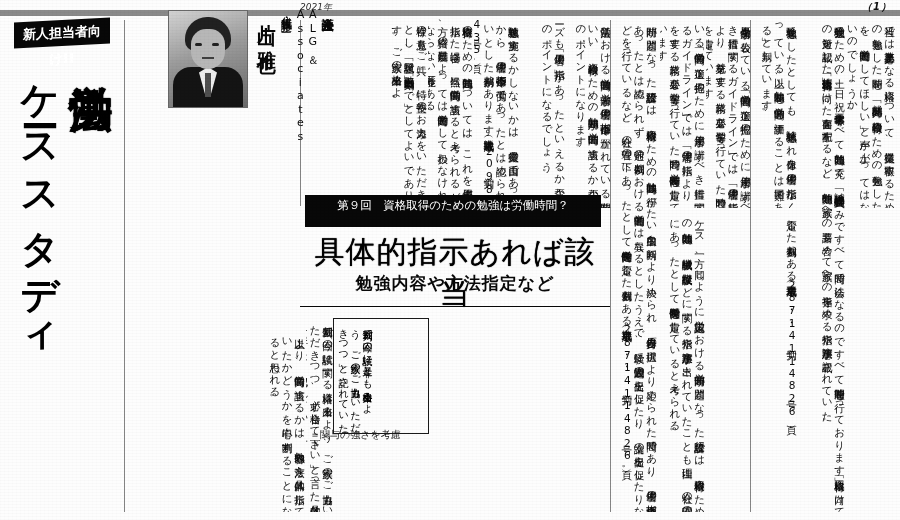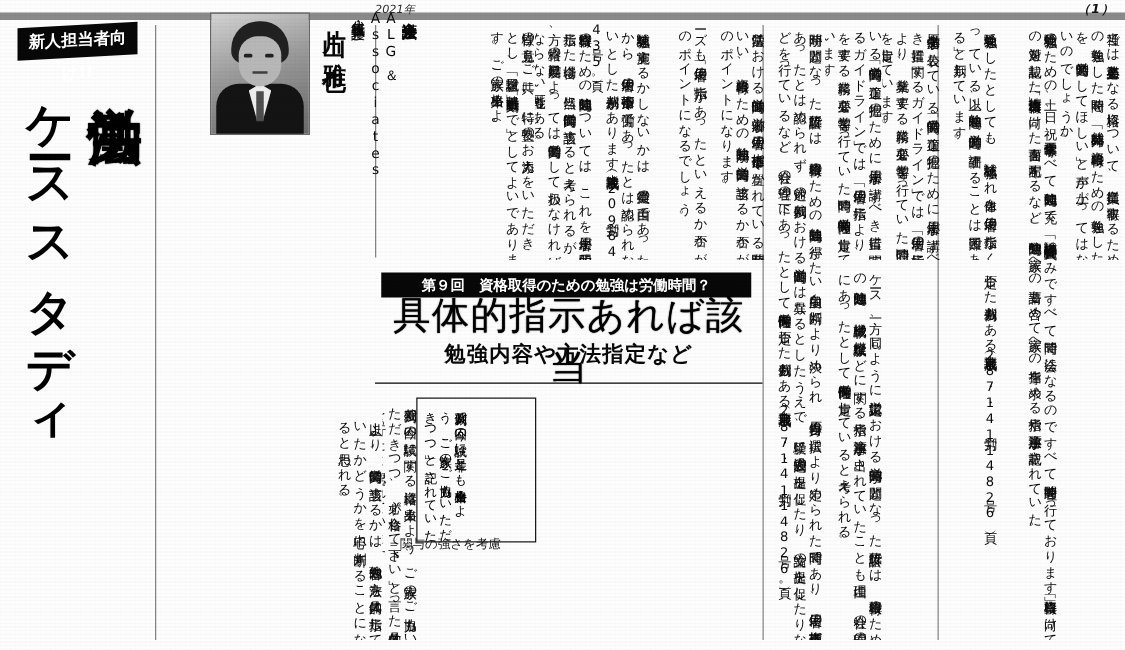--- a/index.html
+++ b/index.html
@@ -217,27 +217,27 @@
     color: #141414;
     letter-spacing: 0.4px;
     text-align: justify;
     overflow: hidden;
   }
 
   
   .series-banner {
     position: absolute;
     left: 305px;
-    top: 218px;
+    top: 195px;
     width: 296px;
-    height: 20px;
+    height: 32px;
     background: #111;
     color: #fff;
     font-size: 11.5px;
-    font-weight: bold;
+    font-weight: normal;
     text-align: center;
     line-height: 20px;
     letter-spacing: 0px;
   }
   .headline-main {
     position: absolute;
     left: 300px;
     top: 232px;
     width: 310px;
     text-align: center;

